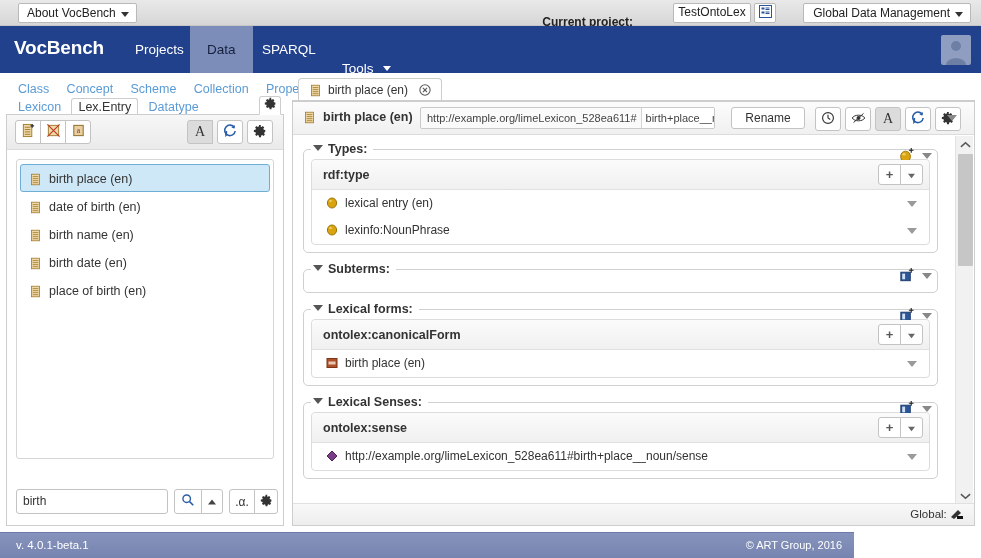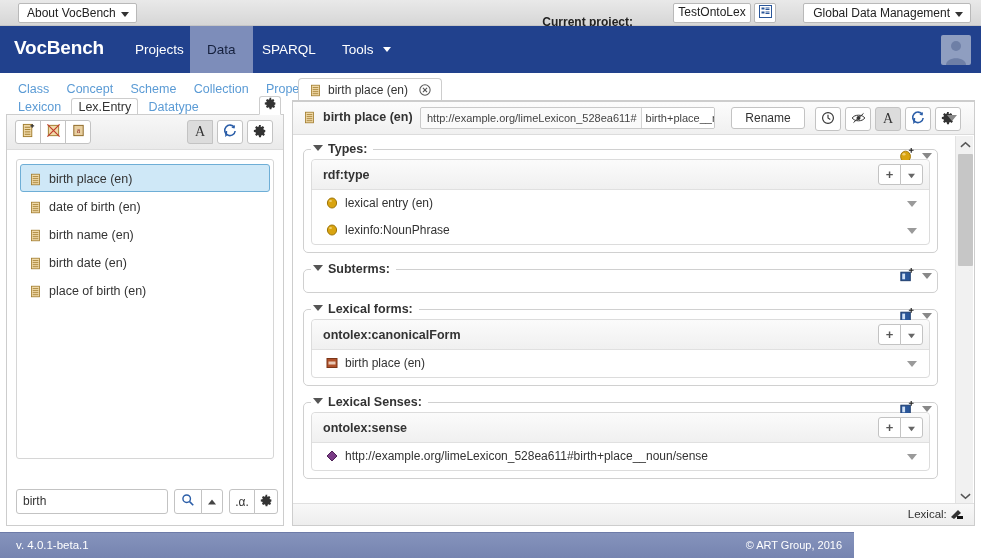--- a/index.html
+++ b/index.html
@@ -330,21 +330,21 @@
 
     <div class="navitem" style="left:118px;">
       <span>Projects</span>
     </div>
     <div class="navitem active" style="left:190px;">
       <span>Data</span>
     </div>
     <div class="navitem" style="left:245px;">
       <span>SPARQL</span>
     </div>
-    <div class="navitem" style="left:325px;">
+    <div class="navitem" style="left:325px;margin-top:19px;">
       <span>Tools</span>
       <span class="caret"></span>
     </div>
 
     <div class="avatar">
       <span>
         <svg width="30" height="30" viewBox="0 0 30 30">
             <circle cx="15" cy="11" r="5" fill="#6e7fa6"></circle>
             <path d="M5 30 C5 21 25 21 25 30 Z" fill="#6e7fa6"></path>
           </svg>
@@ -769,21 +769,21 @@
         <div class="vs-thumb"></div>
         <div class="vs-arrow down">
           <svg width="11" height="8" viewBox="0 0 12 8">
               <path d="M1 2 L6 6.5 L11 2" fill="none" stroke="#555" stroke-width="1.6"></path>
             </svg>
         </div>
       </div>
 
       <div class="status-bar">
         <div class="status-text">
-          <span>Lexical:</span>
+          <span>Global:</span>
           <span>
             <svg width="14" height="12" viewBox="0 0 14 12" style="vertical-align:-2px;">
                 <path d="M1 9 L8 2 L11 5 L4 11 Z" fill="#333"></path>
                 <rect x="7" y="8" width="6" height="3" fill="#111"></rect>
               </svg>
           </span>
         </div>
       </div>
     </div>
   </div>

